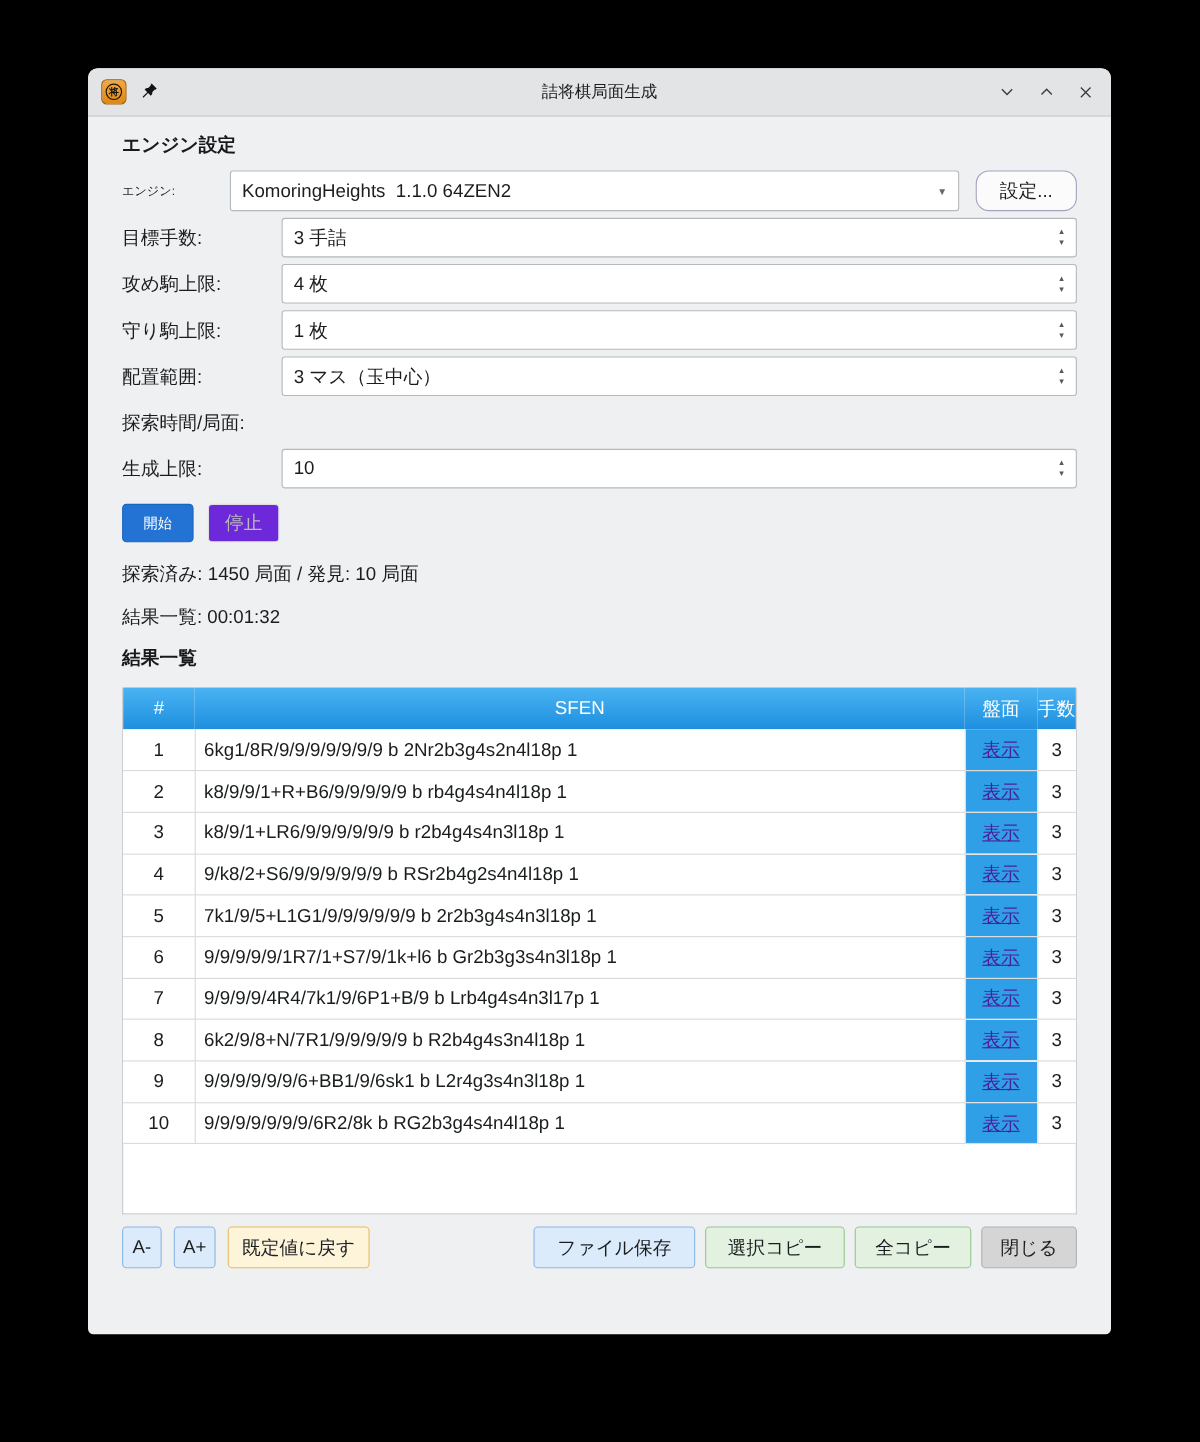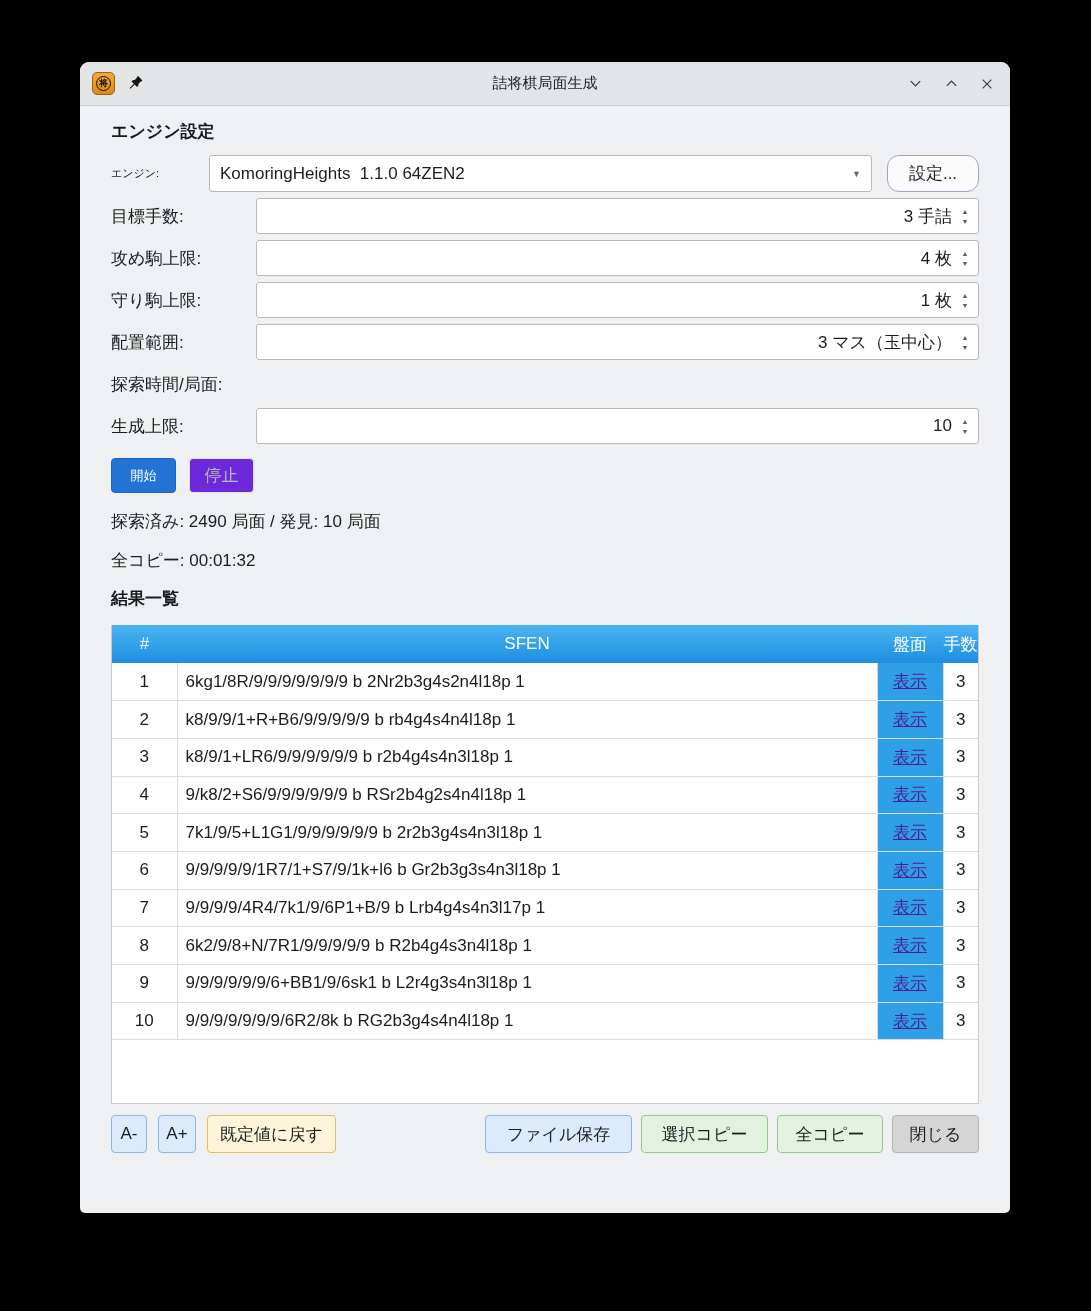--- a/index.html
+++ b/index.html
@@ -62,21 +62,20 @@
     display:flex; align-items:center; justify-content:center;
   }
 
   .field-row { display:flex; align-items:center; height:36px; margin-top:6px; }
   .field-row:first-of-type { margin-top:6px; }
   .field-row .lbl { width:145px; font-size:17px; }
   .spinbox {
     flex:1; height:36px; background:#fff; border:1px solid #b6b9bb; border-radius:3px;
     display:flex; align-items:center; padding:0 26px 0 10px; position:relative; font-size:17px;
     white-space:pre;
-    justify-content:flex-end;
   }
   .spin-arrows {
     position:absolute; right:5px; top:3px; bottom:3px; width:16px;
     display:flex; flex-direction:column; align-items:center; justify-content:center; gap:3px;
   }
   .spin-arrows span { font-size:7px; line-height:7px; color:#55595c; }
 
   .run-row { margin-top:14px; display:flex; gap:13px; }
   .btn-start {
     width:65px; height:35px; background:#2273d4; color:#fff; border:1px solid #1d66c0;
@@ -214,22 +213,22 @@
         <span>10</span>
         <span class="spin-arrows"><span>▲</span><span>▼</span></span>
       </div>
     </div>
 
     <div class="run-row">
       <button class="btn-start">開始</button>
       <button class="btn-stop">停止</button>
     </div>
 
-    <div class="status-line status-1">探索済み: 2490 局面 / 発見: 10 局面</div>
-    <div class="status-line status-2">全コピー: 00:01:32</div>
+    <div class="status-line status-1">探索済み: 1450 局面 / 発見: 10 局面</div>
+    <div class="status-line status-2">結果一覧: 00:01:32</div>
 
     <div class="section-h h-results">結果一覧</div>
 
     <div class="table-wrap">
       <table>
         <colgroup>
             <col class="c1">
             <col class="c2">
             <col class="c3">
             <col class="c4">

